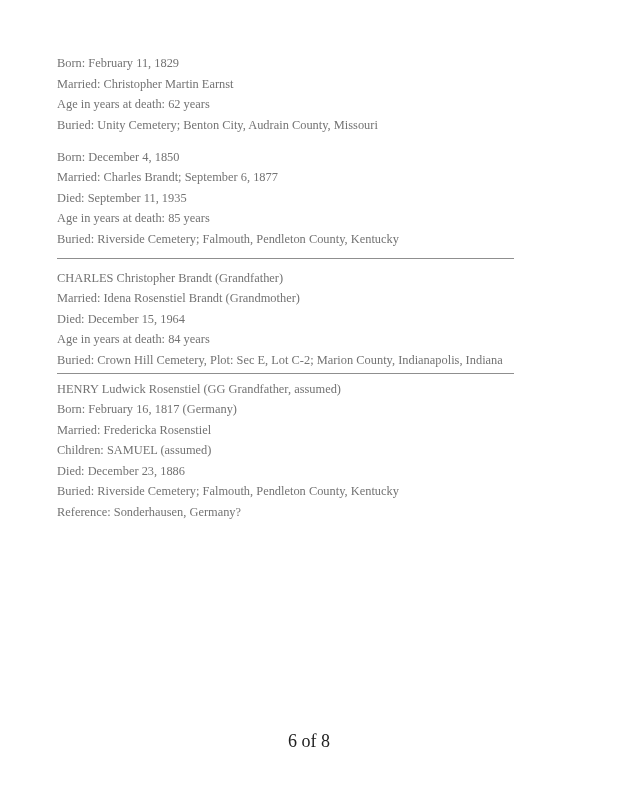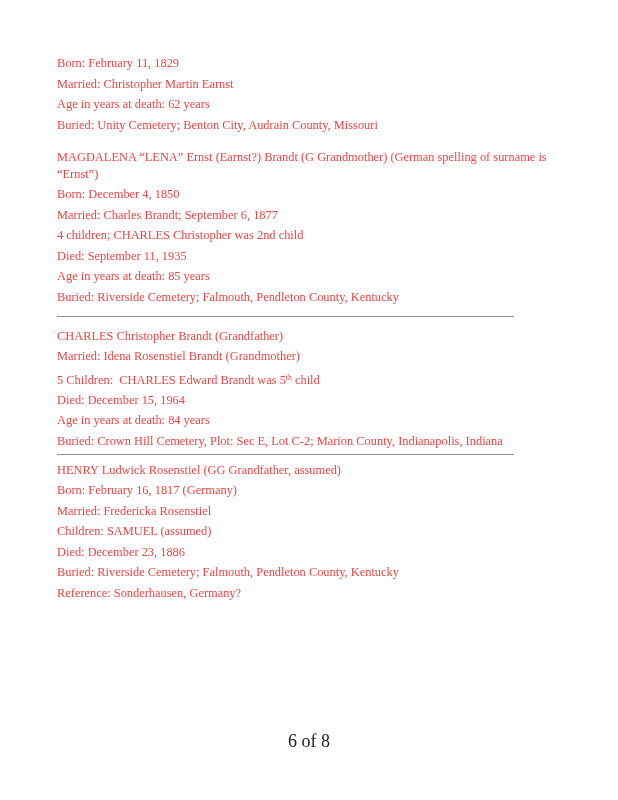--- a/index.html
+++ b/index.html
@@ -21,21 +21,21 @@
     left: 57px; top: 55px;
     width: 512px;
   }
   .record { margin: 0; }
   .record.gap-before { margin-top: 15px; }
   .line {
     margin: 0 0 3.5px 0;
     font-size: 12.4px;
     line-height: 17px;
     white-space: pre-wrap;
-    color: #ef4444;
+    color: #737373;
   }
   .divider {
     width: 457px; height: 0;
     border-top: 1px solid #8f8f8f;
   }
   .divider.d2 { margin: 10px 0 11px 0; }
   .divider.d3 { margin: 4px 0 7px 0; }
   .sup {
     font-size: 7.7px;
     vertical-align: 3.5px;
@@ -55,34 +55,30 @@
 
 <div class="page">
   <div class="content" id="records-container">
       <div class="record">
         <p class="line">Born: February 11, 1829</p>
         <p class="line">Married: Christopher Martin Earnst</p>
         <p class="line">Age in years at death: 62 years</p>
         <p class="line">Buried: Unity Cemetery; Benton City, Audrain County, Missouri</p>
       </div>
       <div class="record gap-before">
-        <p class="line">MAGDALENA “LENA” Ernst (Earnst?) Brandt (G Grandmother) (German spelling of surname is
-“Ernst”)</p>
         <p class="line">Born: December 4, 1850</p>
         <p class="line">Married: Charles Brandt; September 6, 1877</p>
-        <p class="line">4 children; CHARLES Christopher was 2nd child</p>
         <p class="line">Died: September 11, 1935</p>
         <p class="line">Age in years at death: 85 years</p>
         <p class="line">Buried: Riverside Cemetery; Falmouth, Pendleton County, Kentucky</p>
       </div>
       <div class="divider d2"></div>
       <div class="record">
         <p class="line">CHARLES Christopher Brandt (Grandfather)</p>
         <p class="line">Married: Idena Rosenstiel Brandt (Grandmother)</p>
-        <p class="line"><span>5 Children:  CHARLES Edward Brandt was 5</span><span class="sup">th</span><span> child</span></p>
         <p class="line">Died: December 15, 1964</p>
         <p class="line">Age in years at death: 84 years</p>
         <p class="line">Buried: Crown Hill Cemetery, Plot: Sec E, Lot C-2; Marion County, Indianapolis, Indiana</p>
       </div>
       <div class="divider d3"></div>
       <div class="record">
         <p class="line">HENRY Ludwick Rosenstiel (GG Grandfather, assumed)</p>
         <p class="line">Born: February 16, 1817 (Germany)</p>
         <p class="line">Married: Fredericka Rosenstiel</p>
         <p class="line">Children: SAMUEL (assumed)</p>

